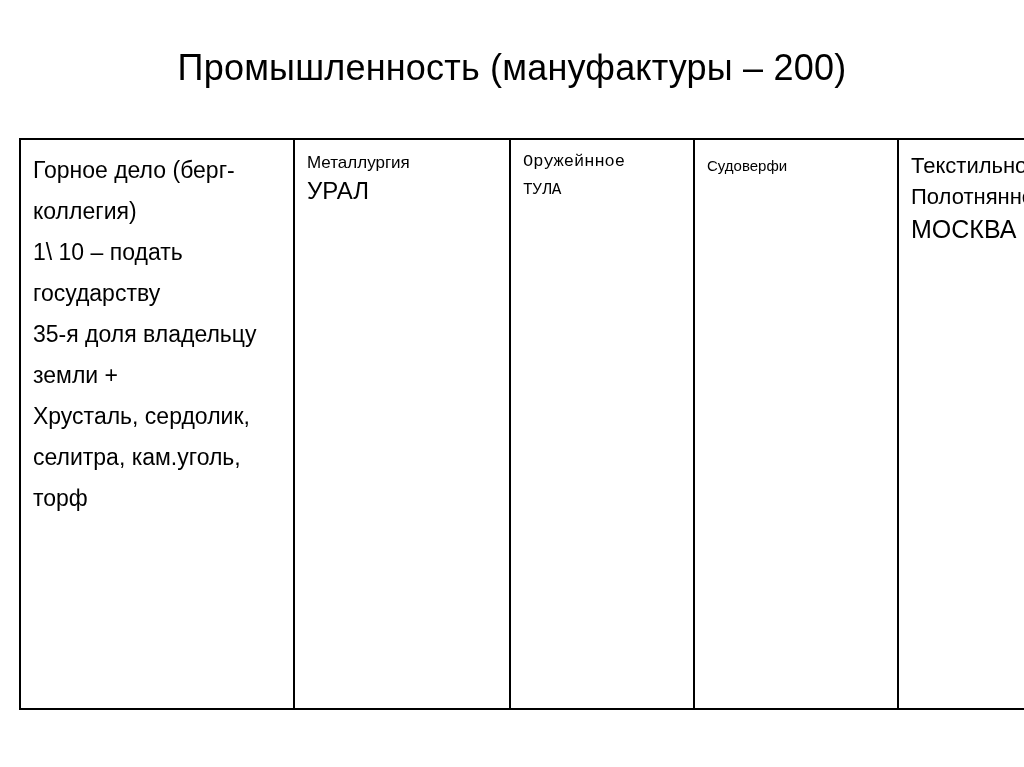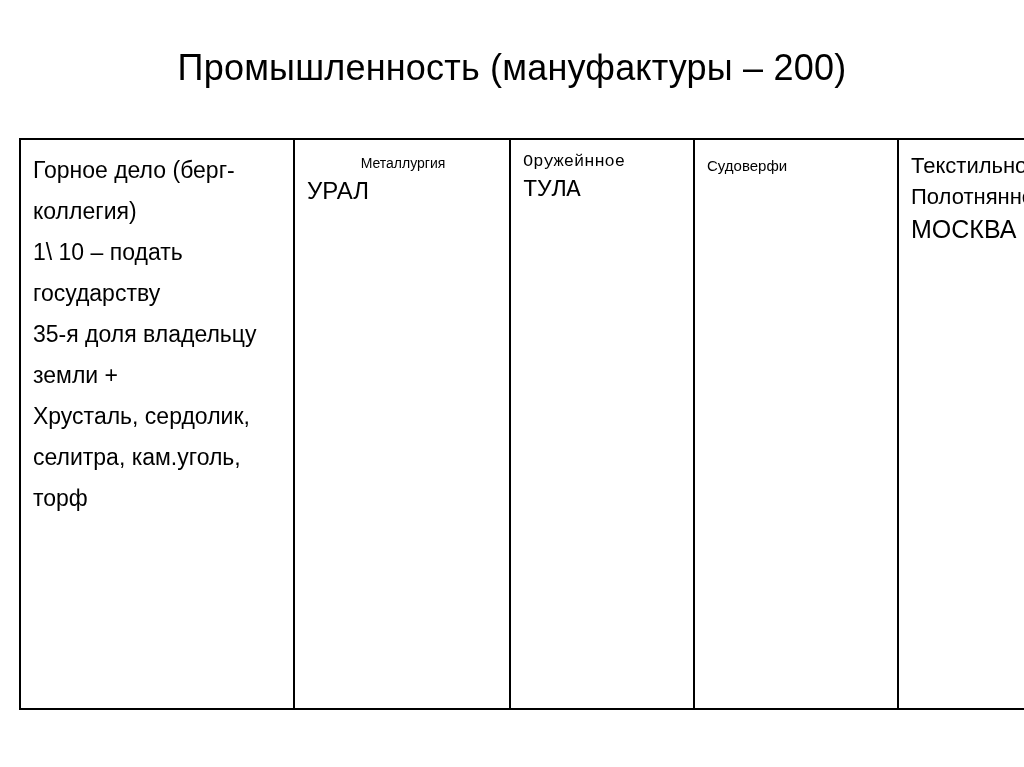--- a/index.html
+++ b/index.html
@@ -60,35 +60,34 @@
     display: block;
   }
   
   .c0-text {
     font-size: 23px;
     line-height: 41px;
     white-space: pre-line;
   }
   
   .c1-small {
-    font-size: 14px;
+    font-size: 17px;
     line-height: 26px;
-    text-align: center;
   }
   .c1-big {
     font-size: 24px;
     line-height: 30px;
   }
   
   .c2-small {
     font-size: 17px;
     line-height: 24px;
   }
   .c2-big {
-    font-size: 24px;
+    font-size: 16px;
     line-height: 32px;
   }
   
   .c3-text {
     font-size: 15px;
     line-height: 31px;
   }
   
   .c4-text {
     font-size: 22px;

